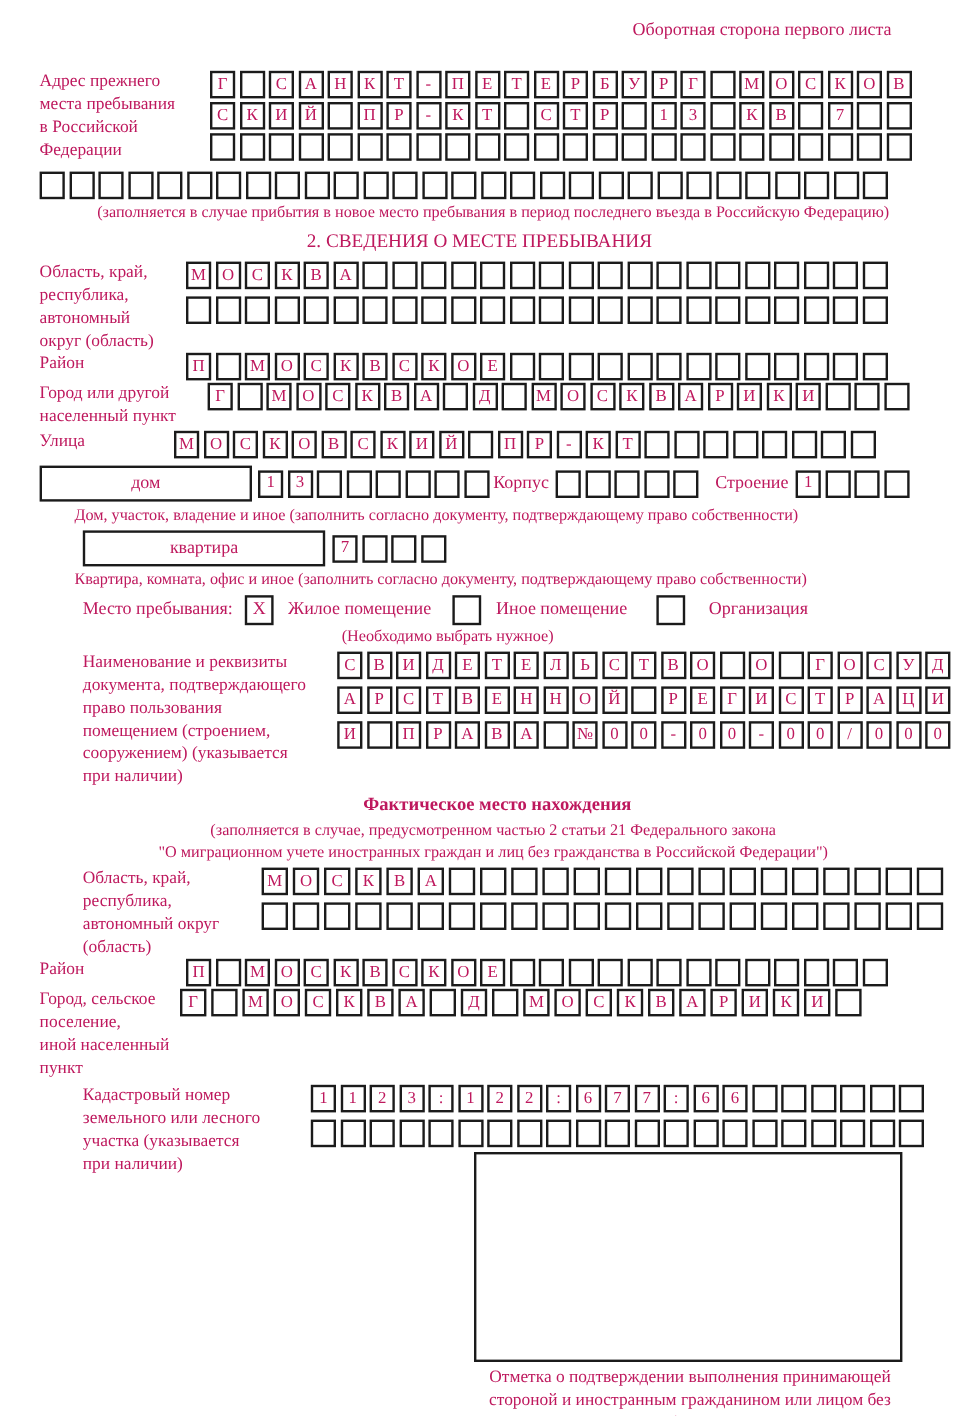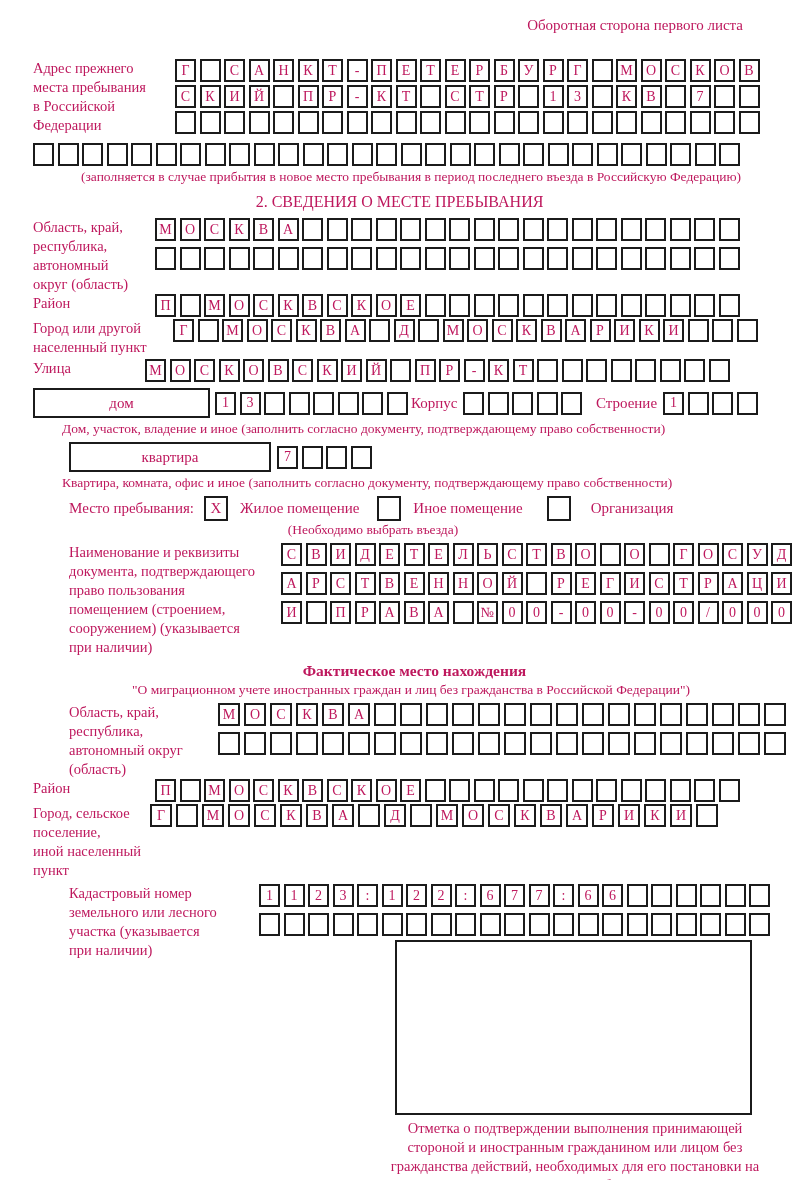--- a/index.html
+++ b/index.html
@@ -399,21 +399,21 @@
 
   <div class="mestorow mt4">
     <span class="mlbl">Место пребывания:</span>
     <span class="cbx" style="margin-left:10px">X</span>
     <span class="mlbl" style="margin-left:12px">Жилое помещение</span>
     <span class="cbx" style="margin-left:18px"></span>
     <span class="mlbl" style="margin-left:12px">Иное помещение</span>
     <span class="cbx" style="margin-left:24px"></span>
     <span class="mlbl" style="margin-left:20px">Организация</span>
   </div>
-  <div class="note choose">(Необходимо выбрать въезда)</div>
+  <div class="note choose">(Необходимо выбрать нужное)</div>
 
   <section class="frow mt4">
     <div class="lbl" style="width:212px">Наименование и реквизиты
 документа, подтверждающего
 право пользования
 помещением (строением,
 сооружением) (указывается
 при наличии)</div>
     <div class="rows spaced">
       <div class="boxrow">
@@ -482,20 +482,21 @@
           <span class="cell">0</span>
           <span class="cell">/</span>
           <span class="cell">0</span>
           <span class="cell">0</span>
           <span class="cell">0</span>
         </div>
     </div>
   </section>
 
   <div class="fakt-title mt4">Фактическое место нахождения</div>
+  <div class="note center mt2">(заполняется в случае, предусмотренном частью 2 статьи 21 Федерального закона</div>
   <div class="note center">"О миграционном учете иностранных граждан и лиц без гражданства в Российской Федерации")</div>
 
   <section class="frow mt4">
     <div class="lbl" style="width:149px">Область, край,
 республика,
 автономный округ
 (область)</div>
     <div class="rows spaced">
       <div class="boxrow wide">
           <span class="cell">М</span>

